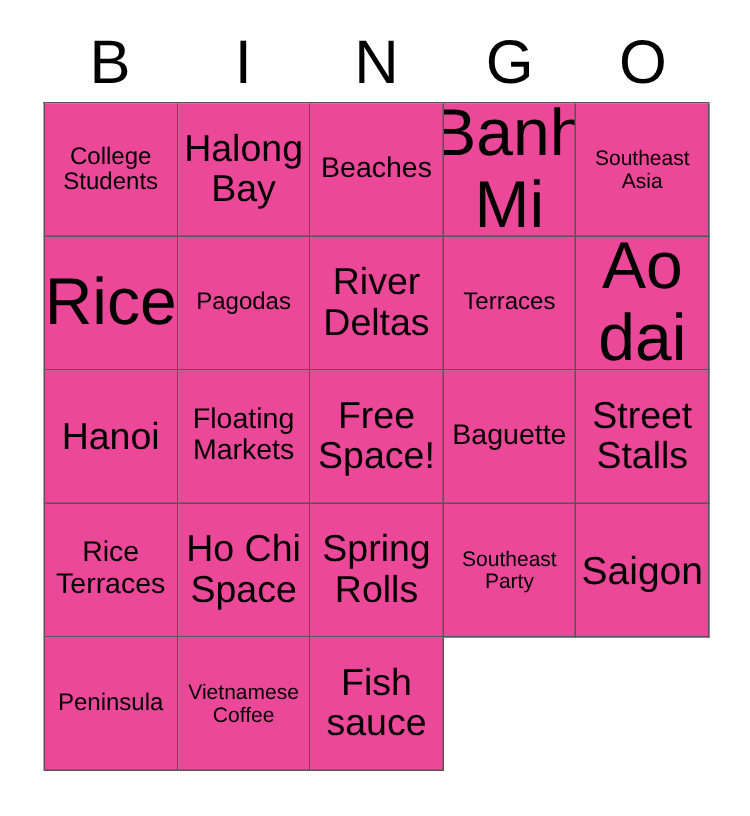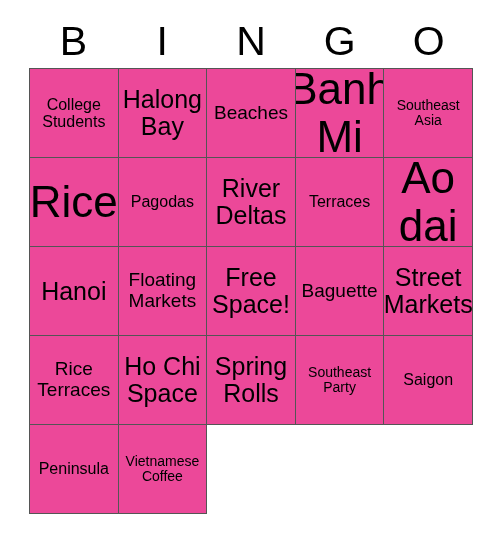--- a/index.html
+++ b/index.html
@@ -70,21 +70,21 @@
     line-height: 1.08;
     font-weight: 400;
     color: #000000;
     word-break: normal;
     white-space: pre-line;
   }
   
   .fs-xs  { font-size: 14px; }
   .fs-sm  { font-size: 16px; }
   .fs-md  { font-size: 19px; }
-  .fs-lg  { font-size: 16px; }
+  .fs-lg  { font-size: 26px; }
   .fs-xl  { font-size: 25px; }
   .fs-xxl { font-size: 44px; }
 </style>
 </head>
 <body>
 
 <div class="card">
 
   <div class="header-row">
     <div class="header-letter">B</div>
@@ -140,21 +140,21 @@
       </div>
       <div class="cell">
         <span class="cell-text fs-xl">Free
 Space!</span>
       </div>
       <div class="cell">
         <span class="cell-text fs-md">Baguette</span>
       </div>
       <div class="cell">
         <span class="cell-text fs-xl">Street
-Markets</span>
+Stalls</span>
       </div>
       <div class="cell">
         <span class="cell-text fs-md">Rice
 Terraces</span>
       </div>
       <div class="cell">
         <span class="cell-text fs-xl">Ho Chi
 Space</span>
       </div>
       <div class="cell">
@@ -168,15 +168,19 @@
       <div class="cell">
         <span class="cell-text fs-lg">Saigon</span>
       </div>
       <div class="cell">
         <span class="cell-text fs-sm">Peninsula</span>
       </div>
       <div class="cell">
         <span class="cell-text fs-xs">Vietnamese
 Coffee</span>
       </div>
+      <div class="cell">
+        <span class="cell-text fs-xl">Fish
+sauce</span>
+      </div>
     </div>
 
 </div>
 
 </body></html>

